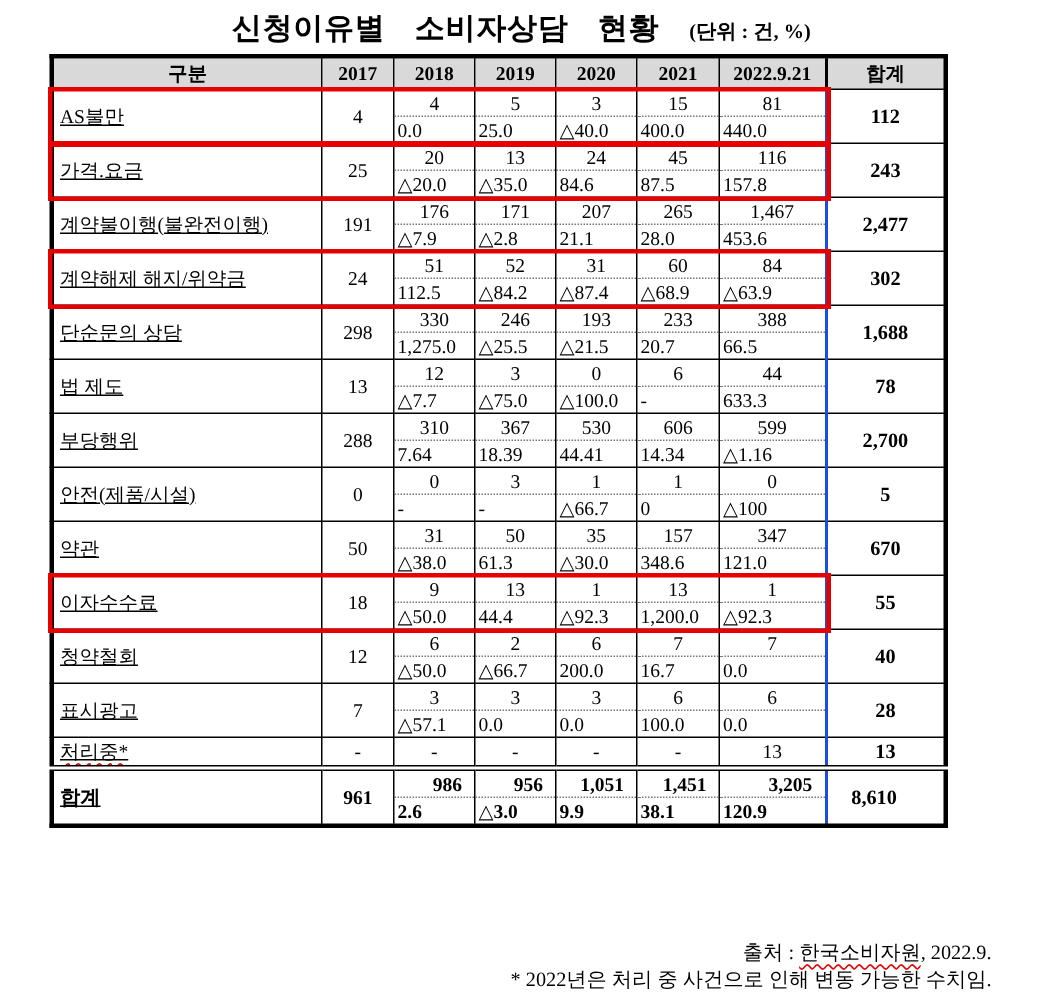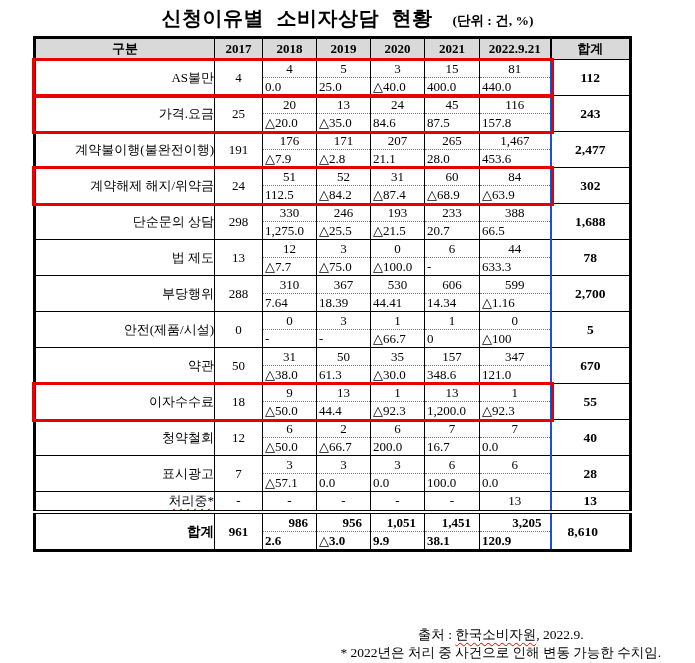--- a/index.html
+++ b/index.html
@@ -1,39 +1,39 @@
 <!DOCTYPE html>
 <html style="--hl: #e60000; --hbg: #d9d9d9;"><head>
 <meta charset="utf-8">
 <style>
   html,body{margin:0;padding:0;background:#fff;}
   body{font-family:"Liberation Serif","DejaVu Serif",serif;color:#000;}
   .page{position:relative;width:695px;height:663px;background:#fff;overflow:hidden;}
   .title{position:absolute;top:5px;left:0;width:100%;text-align:center;font-weight:bold;white-space:nowrap;}
-  .title-main{font-size:20px;word-spacing:7px;letter-spacing:.5px;}
+  .title-main{font-size:20px;word-spacing:7px;letter-spacing:.5px;font-family:Liberation Mono, monospace;}
   .title-unit{font-size:13.5px;margin-left:16px;}
   .table-wrap{position:absolute;left:33px;top:36px;}
   table{border-collapse:collapse;table-layout:fixed;border:3px solid #000;background:#fff;}
   th,td{border:1px solid #000;font-size:13px;padding:0;overflow:hidden;white-space:nowrap;}
   thead th{background:var(--hbg,#d9d9d9);font-weight:bold;height:20px;}
   th.tot{border-left:2px solid #000;}
-  td.lbl{text-align:right;padding-left:4px;}
+  td.lbl{text-align:left;padding-left:4px;text-decoration:underline;}
   td.y17{text-align:center;}
   .yc .cnt{height:17px;line-height:17px;text-align:center;border-bottom:1px dotted #777;}
   .yc .pct{height:17px;line-height:17px;text-align:left;padding-left:2px;}
   td.tot{border-left:2px solid #1d4ed8;text-align:center;font-weight:bold;font-size:13.5px;}
   tr.pend td{height:18px;}
   tr.pend td.dash{text-align:center;}
   tr.grand td{border-top:4px double #000;font-weight:bold;}
   tr.grand td.lbl{font-size:13.5px;}
   tr.grand .cnt{text-align:right;padding-right:8px;}
   tr.grand td.tot{text-align:left;padding-left:16px;}
   .wavy{text-decoration:underline;text-decoration-style:wavy;text-decoration-color:var(--hl,#e60000);text-decoration-thickness:1px;text-underline-offset:3px;}
   .red-box{position:absolute;border:3px solid var(--hl,#e60000);pointer-events:none;box-sizing:border-box;z-index:5;}
-  .footer{position:absolute;right:34px;top:626px;text-align:center;font-size:13.5px;line-height:18px;margin-left:47px;}
+  .footer{position:absolute;right:34px;top:626px;text-align:right;font-size:13.5px;line-height:18px;margin-left:47px;}
 </style>
 </head>
 <body>
 
 <div class="page">
 
   <div class="title">
     <span class="title-main">신청이유별 소비자상담 현황</span>
     <span class="title-unit">(단위 : 건, %)</span>
   </div>

